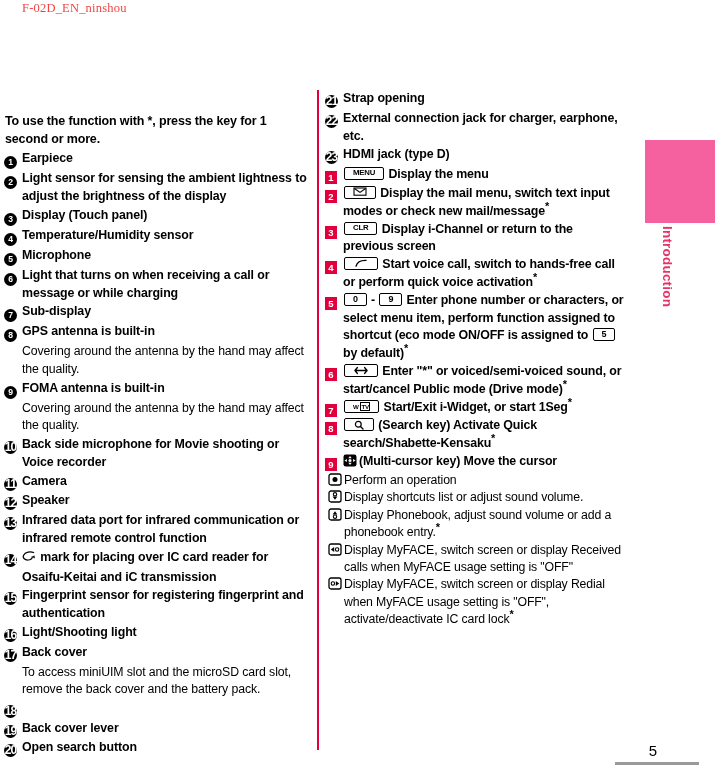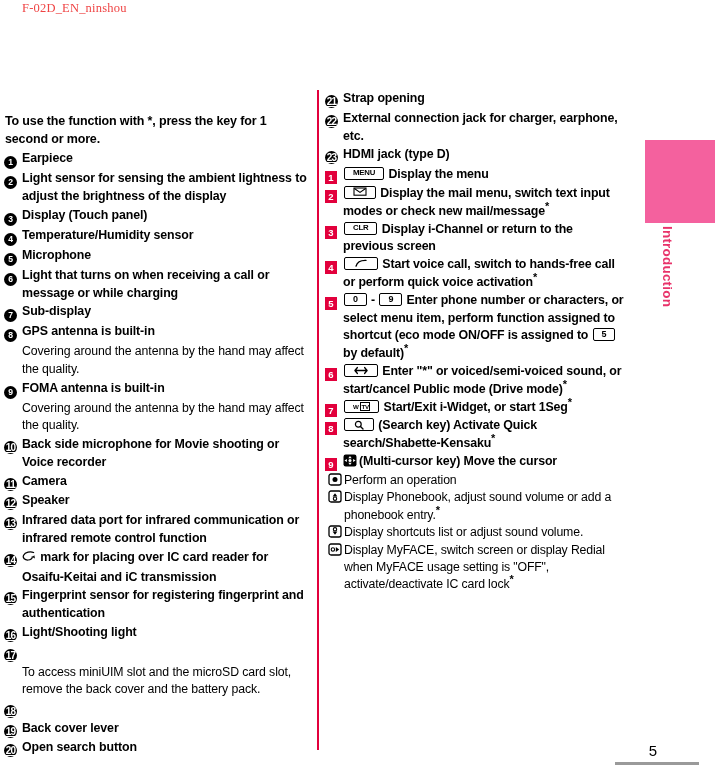--- a/index.html
+++ b/index.html
@@ -136,21 +136,21 @@
     background: #000;
     color: #fff;
     font-size: 8.6px;
     font-weight: bold;
     line-height: 13px;
     text-align: center;
     font-family: "Liberation Sans", sans-serif;
     vertical-align: -2px;
     letter-spacing: -.5px;
   }
-  .cnum.two-digit { font-size: 10px; letter-spacing: -.8px; text-decoration: underline; }
+  .cnum.two-digit { font-size: 12px; letter-spacing: -.8px; }
 
   
   .rnum {
     display: inline-block;
     width: 12px; height: 13px;
     background: #E2003C;
     color: #fff;
     font-size: 9.5px;
     font-weight: bold;
     line-height: 13px;
@@ -315,20 +315,21 @@
     <span class="body bold-txt">Fingerprint sensor for registering fingerprint and authentication</span>
   </div>
 
   <div class="entry">
     <span class="marker"><span class="cnum two-digit">16</span></span>
     <span class="body bold-txt">Light/Shooting light</span>
   </div>
 
   <div class="entry">
     <span class="marker"><span class="cnum two-digit">17</span></span>
+    <span class="body bold-txt">Back cover</span>
   </div>
   <div class="plain-txt indent-note">To access miniUIM slot and the microSD card slot, remove the back cover and the battery pack.</div>
 
   <div class="entry">
     <span class="marker"><span class="cnum two-digit">18</span></span>
   </div>
 
   <div class="entry">
     <span class="marker"><span class="cnum two-digit">19</span></span>
     <span class="body bold-txt">Back cover lever</span>
@@ -440,38 +441,48 @@
         <circle cx="7" cy="6.5" r="2.5" fill="#000"></circle>
       </svg>
       </span>
     <span class="st">Perform an operation</span>
   </div>
 
   <div class="subrow">
     <span class="sk padkey">
       <svg width="14" height="13" viewBox="0 0 14 13">
         <rect x="1" y="1" width="12" height="11" rx="2" fill="none" stroke="#000" stroke-width="1.3"></rect>
+        <circle cx="7" cy="4.3" r="1.7" fill="none" stroke="#000" stroke-width="1.1"></circle>
+        <path d="M7 9.8 L4.6 6.4 L9.4 6.4 Z" fill="#000"></path>
+      </svg>
+      </span>
+    <span class="st">Display shortcuts list or adjust sound volume.</span>
+  </div>
+
+  <div class="subrow">
+    <span class="sk padkey">
+      <svg width="14" height="13" viewBox="0 0 14 13">
+        <rect x="1" y="1" width="12" height="11" rx="2" fill="none" stroke="#000" stroke-width="1.3"></rect>
         <path d="M7 3.2 L9.4 6.6 L4.6 6.6 Z" fill="#000"></path>
         <circle cx="7" cy="8.7" r="1.7" fill="none" stroke="#000" stroke-width="1.1"></circle>
       </svg>
       </span>
     <span class="st"><span>Display Phonebook, adjust sound volume or add a phonebook entry.</span><span class="ast">*</span></span>
   </div>
 
   <div class="subrow">
     <span class="sk padkey">
       <svg width="14" height="13" viewBox="0 0 14 13">
         <rect x="1" y="1" width="12" height="11" rx="2" fill="none" stroke="#000" stroke-width="1.3"></rect>
-        <circle cx="7" cy="4.3" r="1.7" fill="none" stroke="#000" stroke-width="1.1"></circle>
-        <path d="M7 9.8 L4.6 6.4 L9.4 6.4 Z" fill="#000"></path>
+        <path d="M2.8 6.5 L6.2 4.1 L6.2 8.9 Z" fill="#000"></path>
+        <circle cx="9.1" cy="6.5" r="1.7" fill="none" stroke="#000" stroke-width="1.1"></circle>
       </svg>
       </span>
-    <span class="st">Display shortcuts list or adjust sound volume.</span>
-  </div>
-
+    <span class="st">Display MyFACE, switch screen or display Received calls when MyFACE usage setting is "OFF"</span>
+  </div>
 
   <div class="subrow">
     <span class="sk padkey">
       <svg width="14" height="13" viewBox="0 0 14 13">
         <rect x="1" y="1" width="12" height="11" rx="2" fill="none" stroke="#000" stroke-width="1.3"></rect>
         <circle cx="4.9" cy="6.5" r="1.7" fill="none" stroke="#000" stroke-width="1.1"></circle>
         <path d="M11.2 6.5 L7.8 4.1 L7.8 8.9 Z" fill="#000"></path>
       </svg>
       </span>
     <span class="st"><span>Display MyFACE, switch screen or display Redial when MyFACE usage setting is "OFF", activate/deactivate IC card lock</span><span class="ast">*</span></span>

